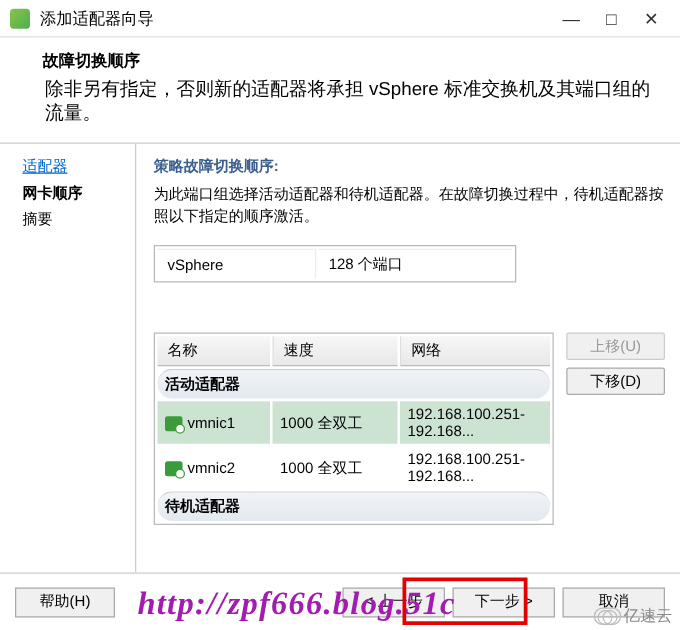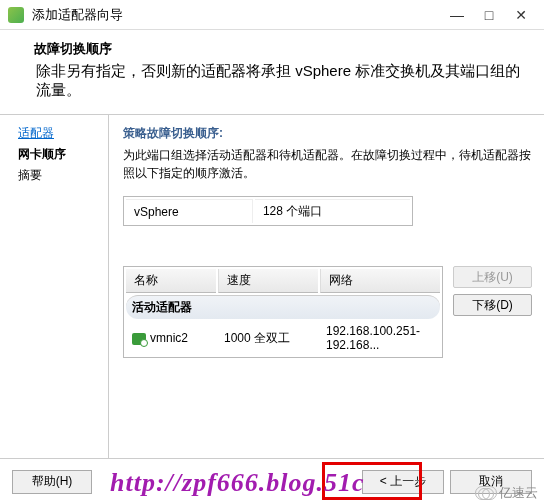--- a/index.html
+++ b/index.html
@@ -89,39 +89,48 @@
       <table class="table2">
         <tbody>
             <tr>
           <th style="width:90px">名称</th>
           <th style="width:100px">速度</th>
           <th>网络</th>
         </tr>
         <tr class="group-row">
               <td colspan="3">活动适配器</td>
             </tr>
+        <tr class="data-row sel">
+          <td><span class="nic-icon"></span><span>vmnic1</span></td>
+          <td>1000 全双工</td>
+          <td>192.168.100.251-192.168...</td>
+        </tr>
         <tr class="data-row">
           <td><span class="nic-icon"></span><span>vmnic2</span></td>
           <td>1000 全双工</td>
           <td>192.168.100.251-192.168...</td>
         </tr>
+        <tr class="group-row">
+              <td colspan="3">待机适配器</td>
+            </tr>
       </tbody>
         </table>
       <div class="move-btns">
         <button class="move-btn" disabled="">上移(U)</button>
         <button class="move-btn">下移(D)</button>
       </div>
     </div>
   </div>
 </div>
 
 <div class="footer">
   <button class="help-btn">帮助(H)</button>
   <div class="footer-spacer"></div>
   <button class="nav-btn">&lt; 上一步</button>
+  <button class="nav-btn">下一步 &gt;</button>
   <button class="nav-btn">取消</button>
 </div>
 
 <div class="red-box"></div>
 <div class="watermark">http://zpf666.blog.51c</div>
 <div class="logo-wm">
   <span class="logo-circ"></span>
   <span>亿速云</span>
 </div>
 

